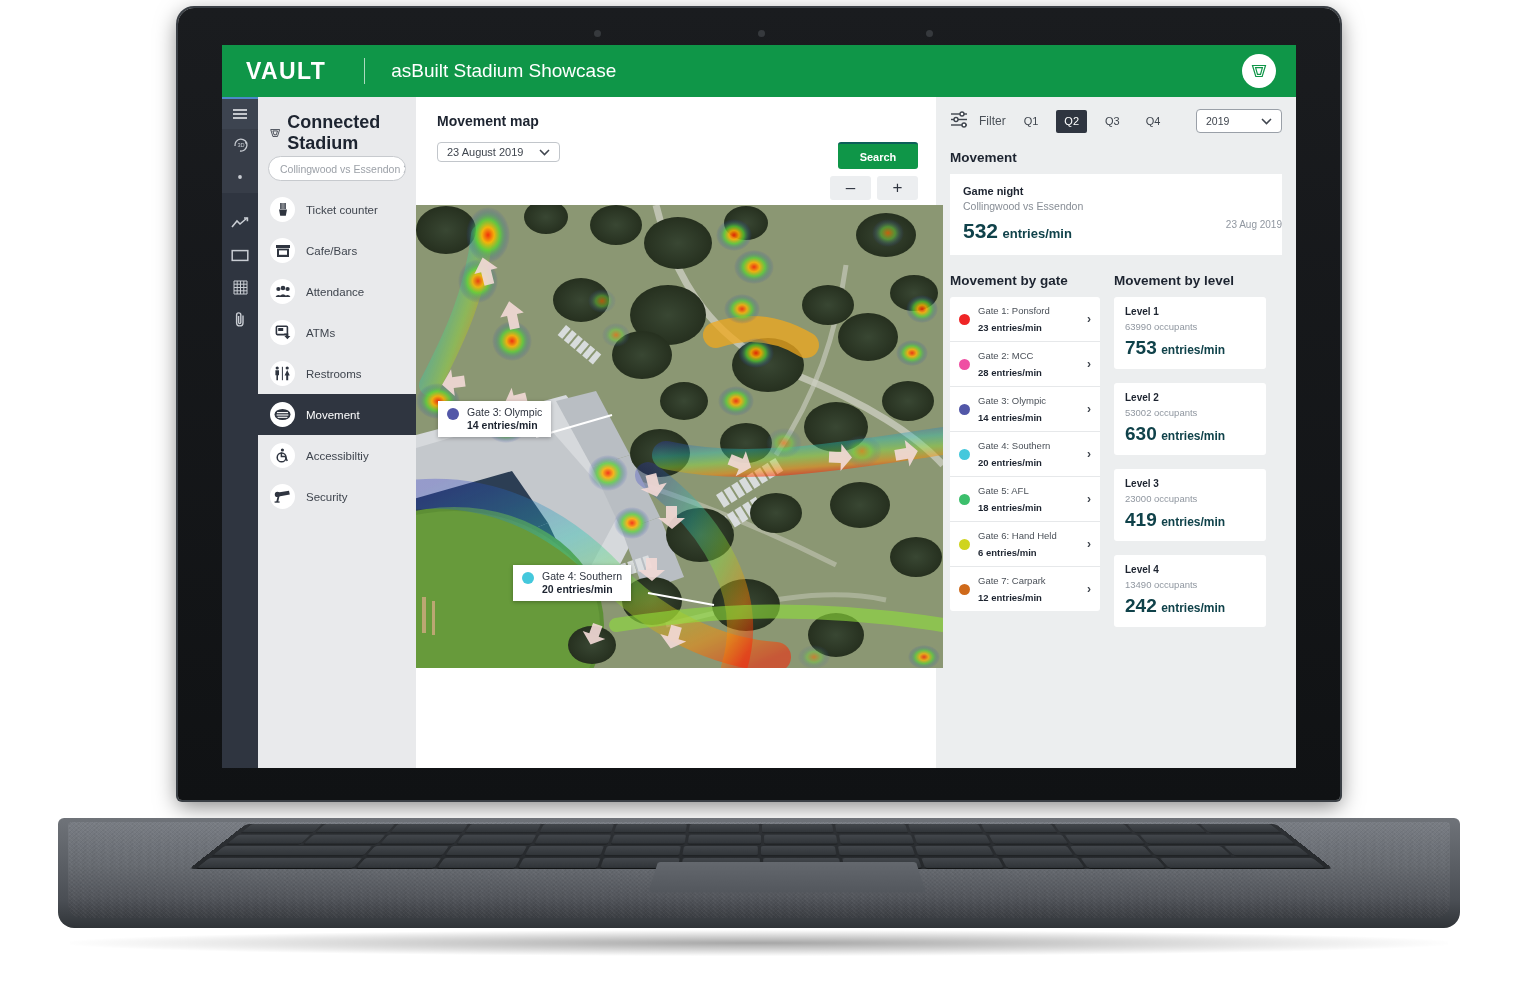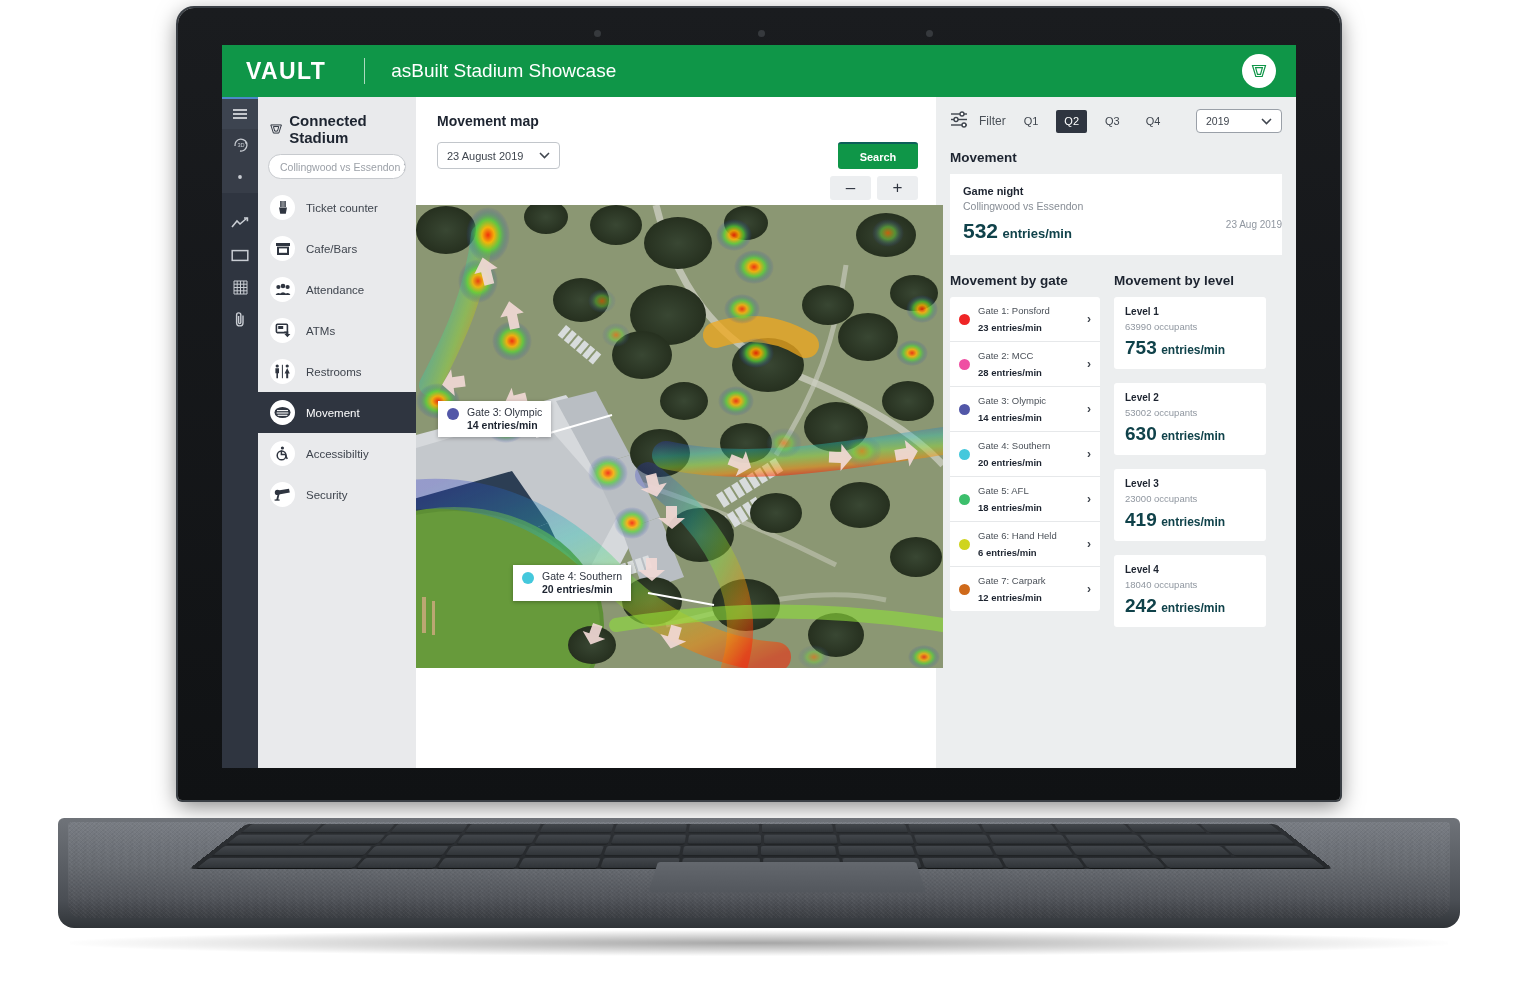--- a/index.html
+++ b/index.html
@@ -100,22 +100,22 @@
     height:32px; display:flex; align-items:center; justify-content:center;
     color:#c9cdd3;
   }
   .rail-btn.active { background:#3d4450; border-top:2px solid #4b8ac9; }
   .rail-btn.sub { background:#373d48; }
   .rail-gap { height:14px; }
 
   
   .sidebar { width:158px; background:#e9eaec; }
   .sb-head {
-    display:flex; align-items:center; gap:7px; padding:15px 12px 8px 12px;
-    font-size:15px; font-weight:bold; color:#1d2430;
+    display:flex; align-items:center; gap:7px; padding:15px 12px 2px 12px;
+    font-size:18px; font-weight:bold; color:#1d2430;
   }
   .sb-search {
     margin:0 10px 8px 10px; height:25px; border:1px solid #c7cace; background:#fff;
     border-radius:13px; display:flex; align-items:center; padding:0 11px;
     font-size:10.5px; color:#9ca1a8; overflow:hidden; white-space:nowrap;
   }
   .sb-item {
     display:flex; align-items:center; gap:11px; padding:8px 12px; cursor:pointer;
   }
   .sb-item .lbl { font-size:11.5px; color:#3f454e; }
@@ -124,21 +124,21 @@
   .sb-ico {
     width:25px; height:25px; border-radius:50%; background:#fff;
     display:flex; align-items:center; justify-content:center; flex:0 0 25px;
   }
 
   
   .center { flex:1; background:#fff; padding:16px 18px 0 21px; position:relative; }
   .panel-title { font-size:14px; font-weight:bold; color:#1d2430; margin-bottom:13px; }
   .ctrl-row { display:flex; align-items:flex-start; justify-content:space-between; }
   .date-select {
-    height:27px; min-width:110px; border:1px solid #c2c6cb; border-radius:4px;
+    height:20px; min-width:110px; border:1px solid #c2c6cb; border-radius:4px;
     background:#fff; display:flex; align-items:center; gap:16px; padding:0 9px;
     font-size:11px; color:#3f454e;
   }
   .right-ctrls { display:flex; flex-direction:column; align-items:flex-end; gap:7px; }
   .search-btn {
     width:80px; height:27px; background:#0f9648; border-radius:3px; color:#fff;
     font-size:11px; font-weight:bold; display:flex; align-items:center; justify-content:center;
     border-top:2px solid #0d5f59;
   }
   .zoom-grp { display:flex; gap:6px; }
@@ -746,21 +746,21 @@
               <div class="lv-name">Level 3</div>
               <div class="lv-sub">23000 occupants</div>
               <div class="lv-big">
                 <b>419</b>
                 <span>entries/min</span>
               </div>
             </div>
 
             <div class="level-card">
               <div class="lv-name">Level 4</div>
-              <div class="lv-sub">18040 occupants</div>
+              <div class="lv-sub">13490 occupants</div>
               <div class="lv-big">
                 <b>242</b>
                 <span>entries/min</span>
               </div>
             </div>
 
           </div>
         </div>
       </div>
 

